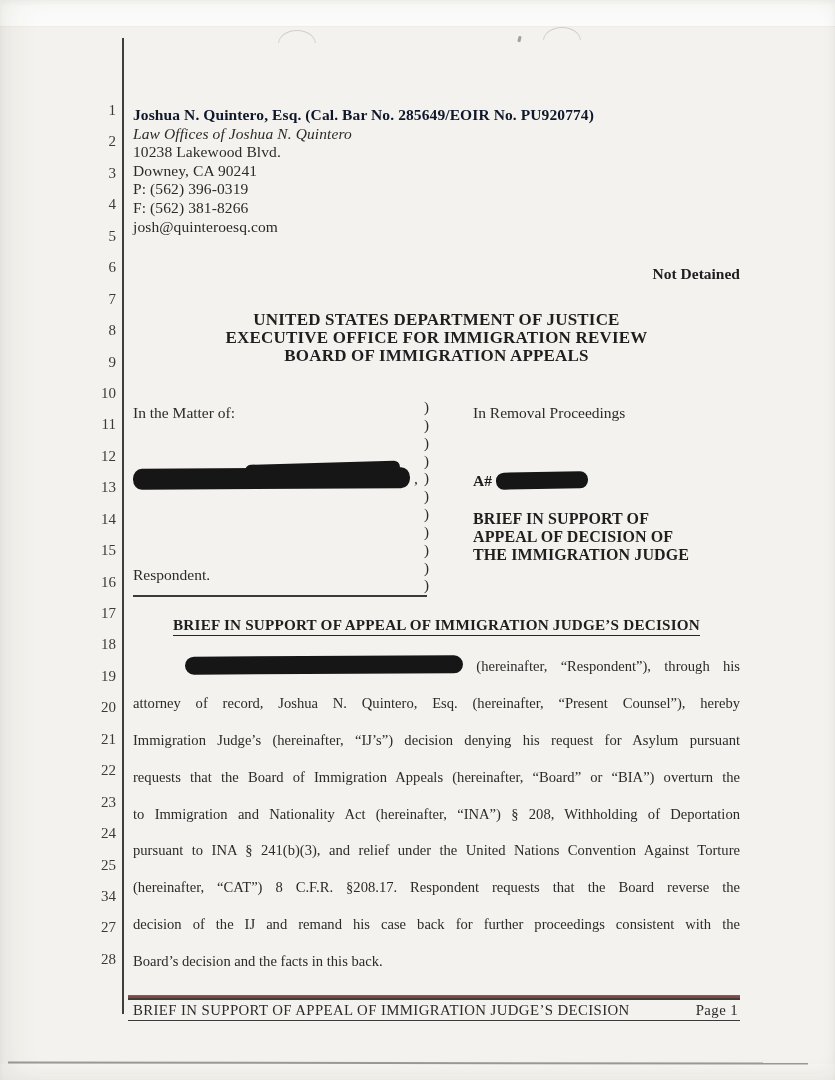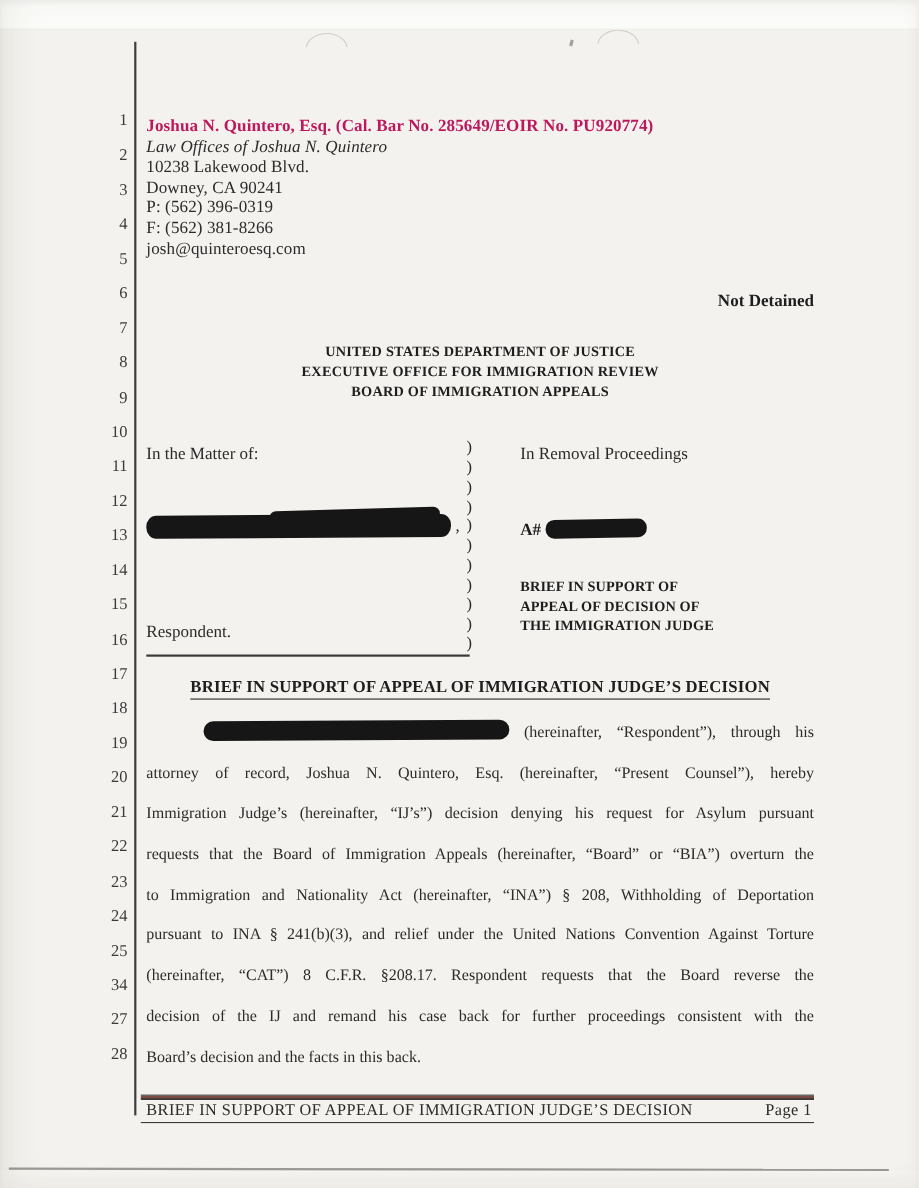--- a/index.html
+++ b/index.html
@@ -65,32 +65,32 @@
   .content {
     position: absolute; left: 133px; top: 0;
     width: 607px; height: 1080px;
   }
 
   .attorney {
     position: absolute; top: 106px; left: 0;
     font-size: 15.5px; line-height: 18.6px;
     letter-spacing: 0.1px;
   }
-  .attorney .name { font-weight: bold; color: #be185d; }
+  .attorney .name { font-weight: bold; color: #0f172a; }
   .attorney .firm { font-style: italic; }
 
   .not-detained {
     position: absolute; top: 265px; right: 0;
     font-weight: bold; font-size: 15.5px; color: #1e1e1e;
   }
 
   .court {
     position: absolute; top: 311px; left: 0; width: 100%;
     text-align: center;
-    font-weight: bold; font-size: 13px;
+    font-weight: bold; font-size: 17px;
     line-height: 18.2px; letter-spacing: 0.2px; color: #1e1e1e;
   }
 
   .caption {
     position: absolute; top: 398px; left: 0;
     width: 100%; height: 212px;
     font-size: 15.5px;
   }
   .matter { position: absolute; left: 0; top: 6px; }
   .name-bar {
@@ -117,22 +117,22 @@
   .removal { position: absolute; left: 340px; top: 6px; }
   .anum-row { position: absolute; left: 340px; top: 74px; }
   .anum-label { font-weight: bold; color: #1e1e1e; }
   .anum-bar {
     display: inline-block; width: 92px; height: 17px;
     background: #161616; border-radius: 8px;
     vertical-align: -3px; margin-left: 4px;
     transform: rotate(-1deg);
   }
   .brief-title {
-    position: absolute; left: 340px; top: 126px;
-    font-weight: bold; font-size: 13px; line-height: 18.2px;
+    position: absolute; left: 340px; top: 112px;
+    font-weight: bold; font-size: 16px; line-height: 18.2px;
     color: #1e1e1e; letter-spacing: 0.1px;
   }
 
   .section-heading-wrap {
     position: absolute; top: 616px; left: 0; width: 100%;
     text-align: center;
   }
   .section-heading {
     display: inline-block;
     font-weight: bold; font-size: 15.2px; letter-spacing: 0.2px;

